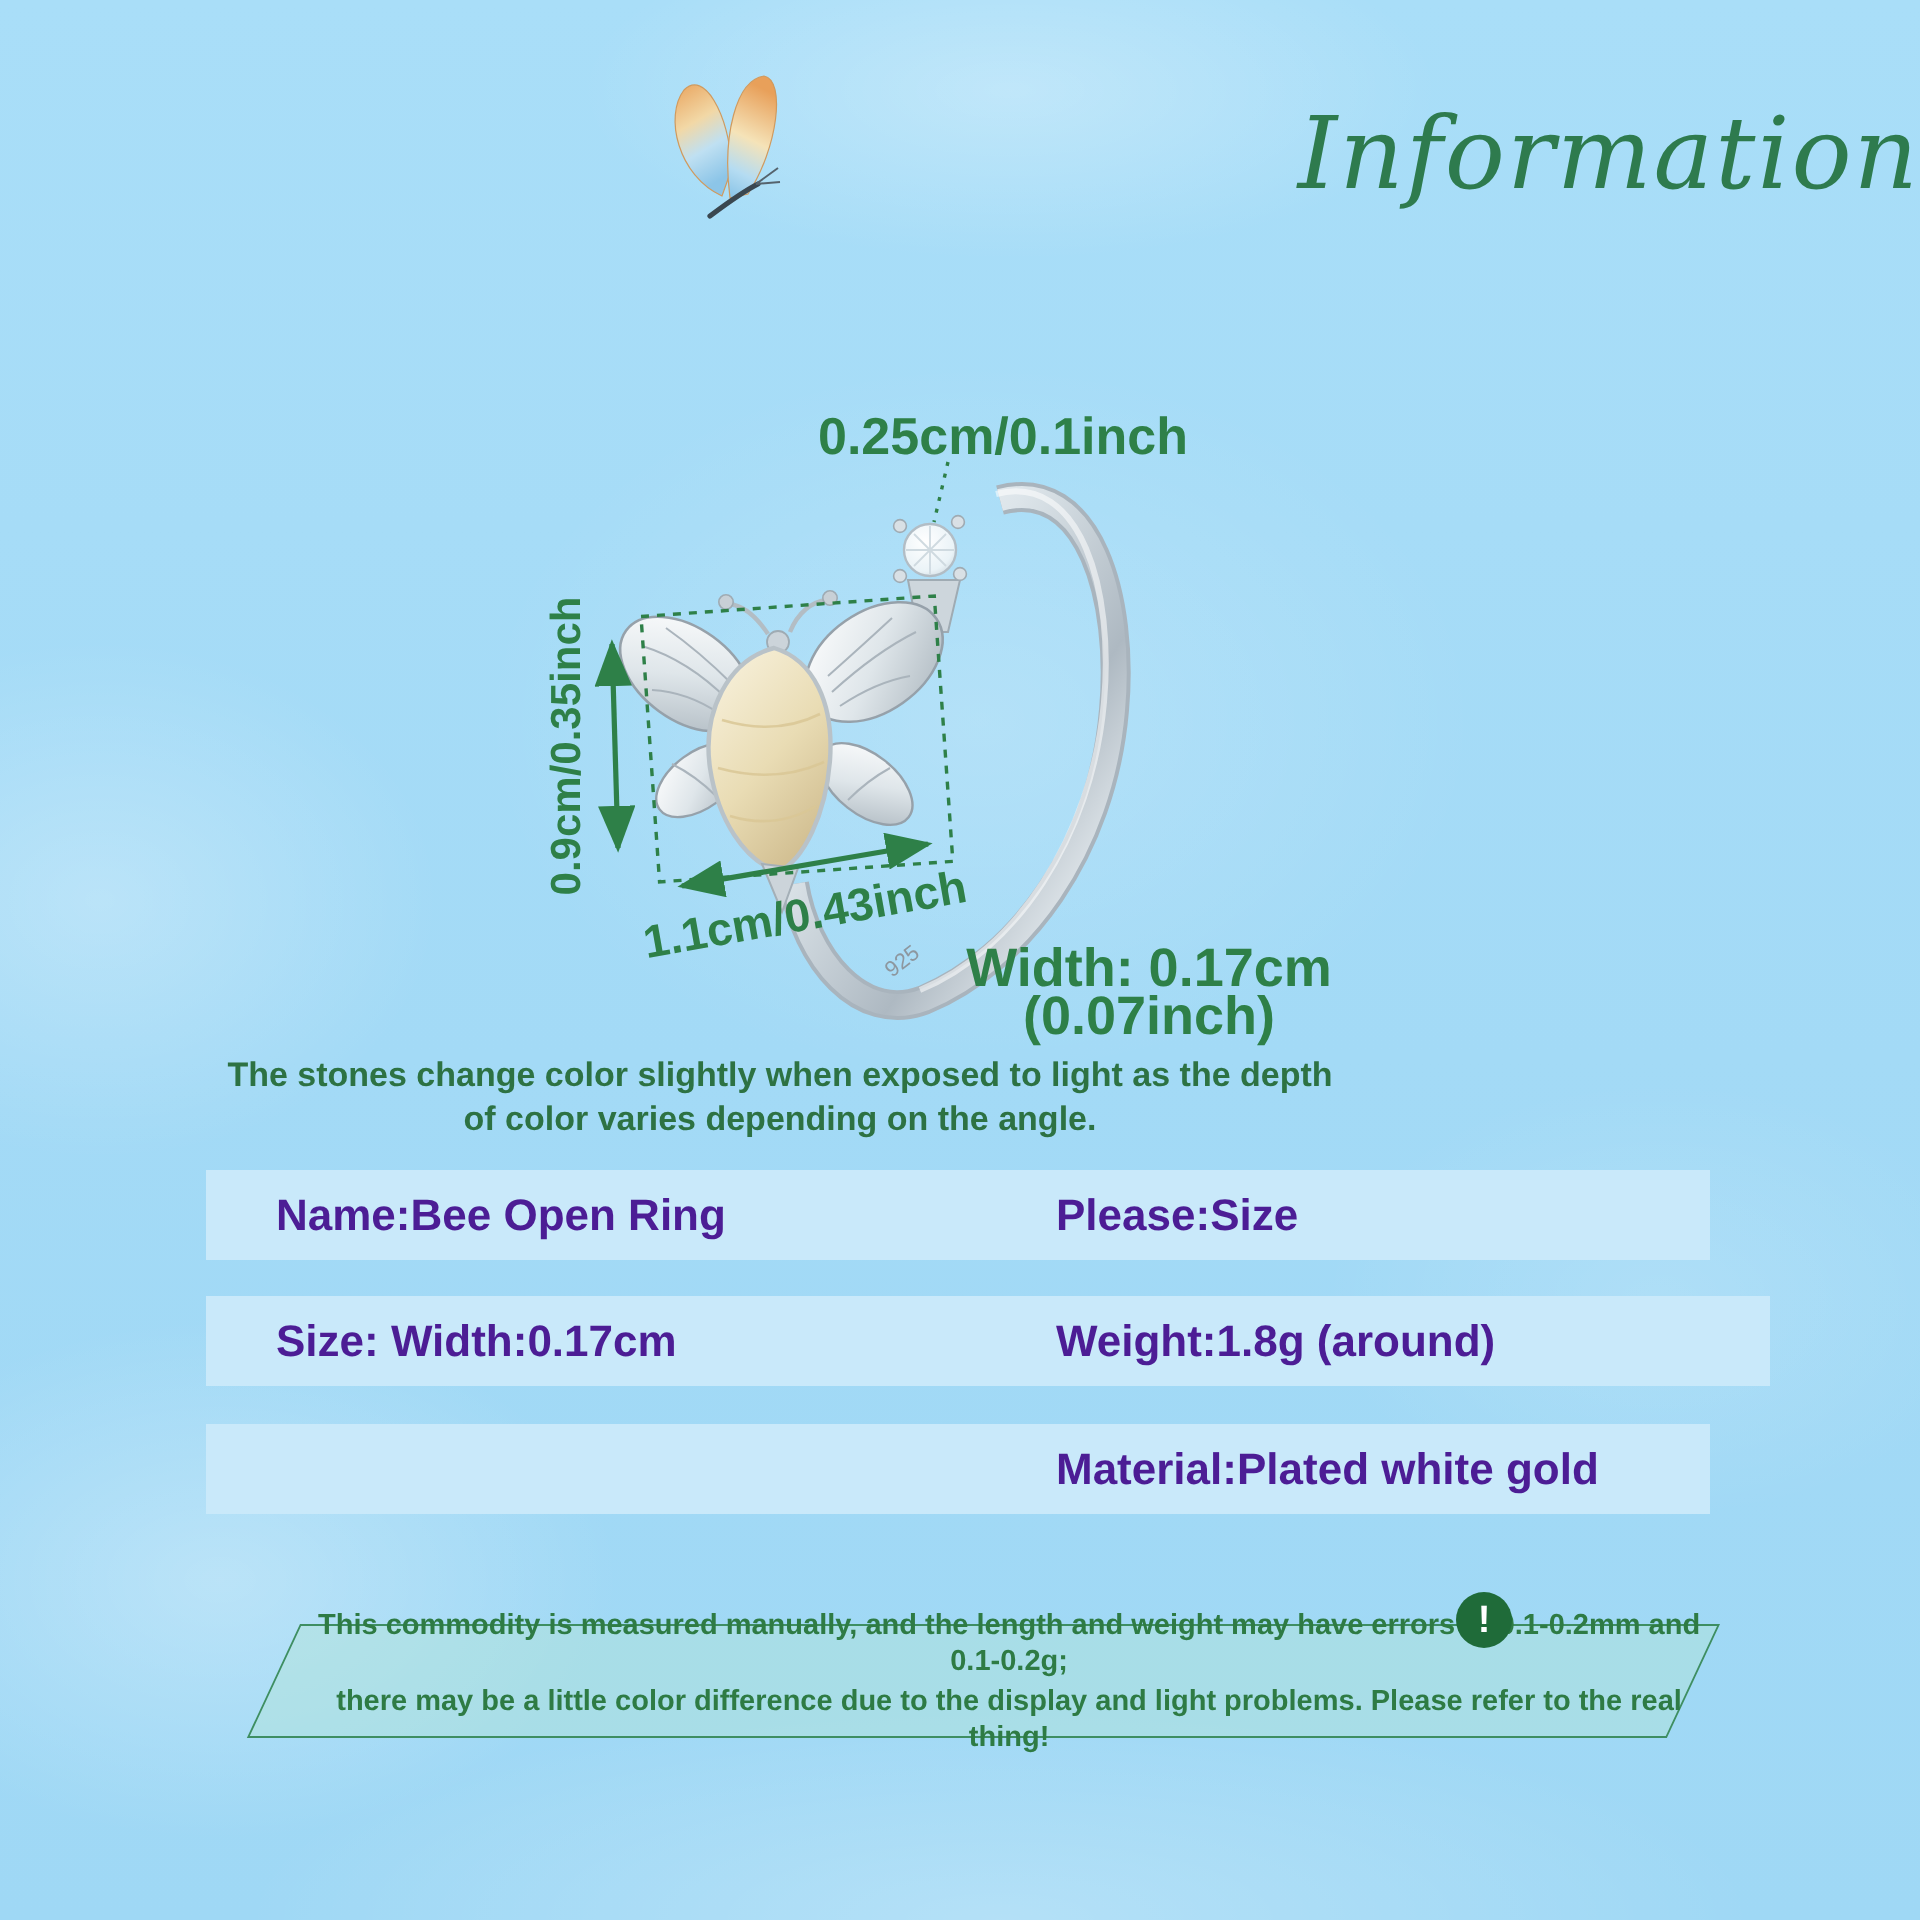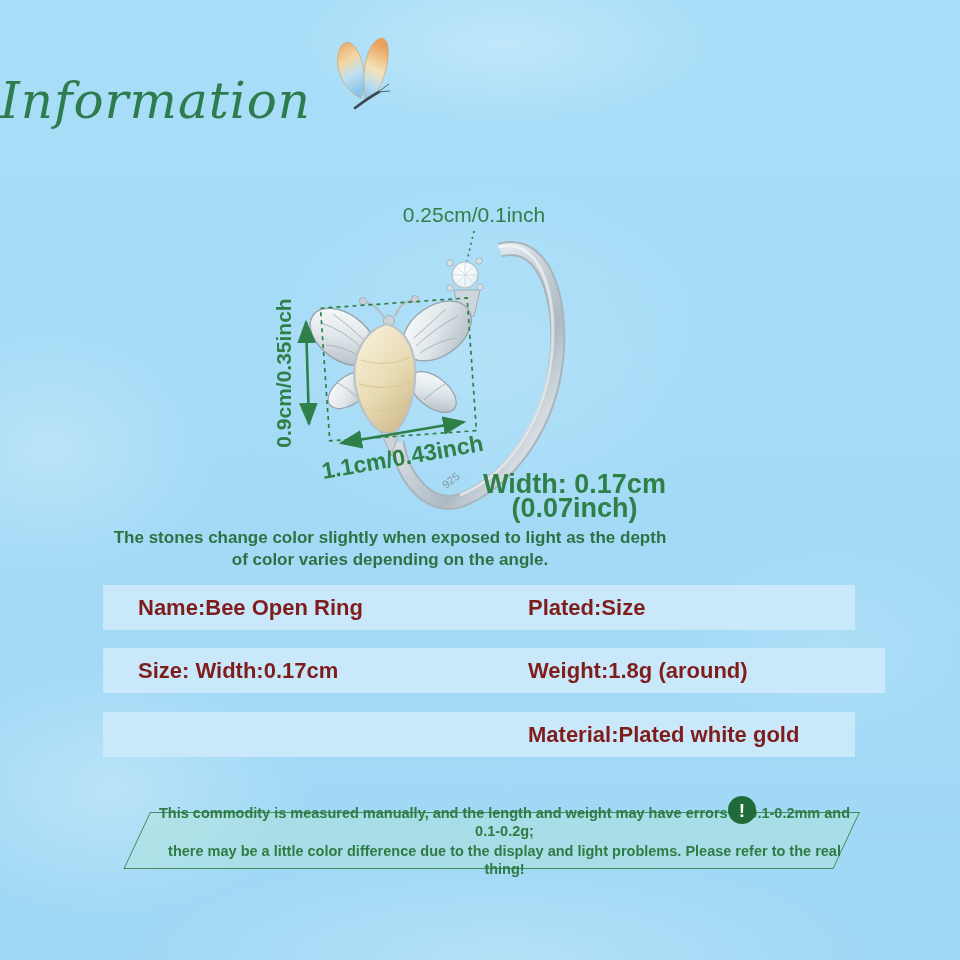--- a/index.html
+++ b/index.html
@@ -11,49 +11,49 @@
   .cloud { position:absolute; border-radius:50%; pointer-events:none;
     background:radial-gradient(closest-side, rgba(255,255,255,.55), rgba(255,255,255,0)); }
   .cloud.c1 { left:290px; top:-40px;  width:430px; height:170px; opacity:.5; }
   .cloud.c2 { left:-120px; top:320px; width:340px; height:260px; opacity:.45; }
   .cloud.c3 { left:240px; top:180px;  width:500px; height:360px; opacity:.30; }
   .cloud.c4 { left:-90px; top:660px;  width:400px; height:260px; opacity:.5; }
   .cloud.c5 { left:120px; top:850px;  width:760px; height:220px; opacity:.40; }
   .cloud.c6 { left:660px; top:540px;  width:340px; height:220px; opacity:.25; }
 
   .page-title {
-    position:absolute; left:0; right:0; top:72px; margin:0;
-    text-align:left; font:italic 50px "DejaVu Serif", serif;
+    position:absolute; left:0; right:0; top:48px; margin:0;
+    text-align:right; font:italic 50px "DejaVu Serif", serif;
     color:#2e7b4e; letter-spacing:1px;
   }
   #butterfly { position:absolute; left:331px; top:32px; width:64px; height:90px; }
 
   #ring-svg { position:absolute; left:0; top:0; width:960px; height:960px; }
 
   .measure {
     position:absolute; color:#2e8048; text-align:center; white-space:nowrap;
     font-weight:bold; font-family:"Liberation Sans", sans-serif;
   }
-  .m-top   { left:354px; top:203px; width:240px; font-size:21px; font-weight:400;}
+  .m-top   { left:354px; top:203px; width:240px; font-size:26px; font-weight:700;text-align:right;}
   .m-vert  { left:204px; top:361px; width:160px; font-size:21px; transform:rotate(-90deg); }
   .m-horiz { left:310px; top:444px; width:185px; font-size:23px; transform:rotate(-10deg); }
   .m-width { left:452px; top:472px; width:245px; font-size:27px; line-height:24px; }
 
   .note {
     position:absolute; left:0; top:527px; width:780px; text-align:center;
     font-size:17px; line-height:22px; color:#2d7243; font-weight:600;
   }
 
   .spec-row {
     position:absolute; left:103px; width:752px; height:45px;
     background:#c9e9fa;
   }
   .spec-row.r1 { top:585px; } .spec-row.r2 { top:648px;padding-left:30px; } .spec-row.r3 { top:712px; }
   .spec-cell { position:absolute; top:0; height:100%; display:flex; align-items:center;
-    font-size:22px; color:#7f1d1d; white-space:nowrap; font-weight:600;}
+    font-size:22px; color:#4c1d95; white-space:nowrap; font-weight:600;}
   .spec-cell.c1 { left:35px; } .spec-cell.c2 { left:425px; }
   .spec-value { }
 
   .banner {
     position:absolute; left:150px; top:812px; width:710px; height:57px;
     background:rgba(178,228,212,.42);
     border:1.6px solid #3e8e62;
     transform:skewX(-25deg); transform-origin:0 0; box-sizing:border-box;
   }
   .banner-inner {
@@ -189,21 +189,21 @@
     <div>The stones change color slightly when exposed to light as the depth</div>
     <div>of color varies depending on the angle.</div>
   </div>
 
   <div class="spec-row r1">
     <div class="spec-cell c1">
       <span>Name:</span>
       <span class="spec-value">Bee Open Ring</span>
     </div>
     <div class="spec-cell c2">
-      <span>Plated:</span>
+      <span>Please:</span>
       <span class="spec-value">Size</span>
     </div>
   </div>
   <div class="spec-row r2">
     <div class="spec-cell c1">
       <span>Size: Width:</span>
       <span class="spec-value">0.17cm</span>
     </div>
     <div class="spec-cell c2">
       <span>Weight:</span>

